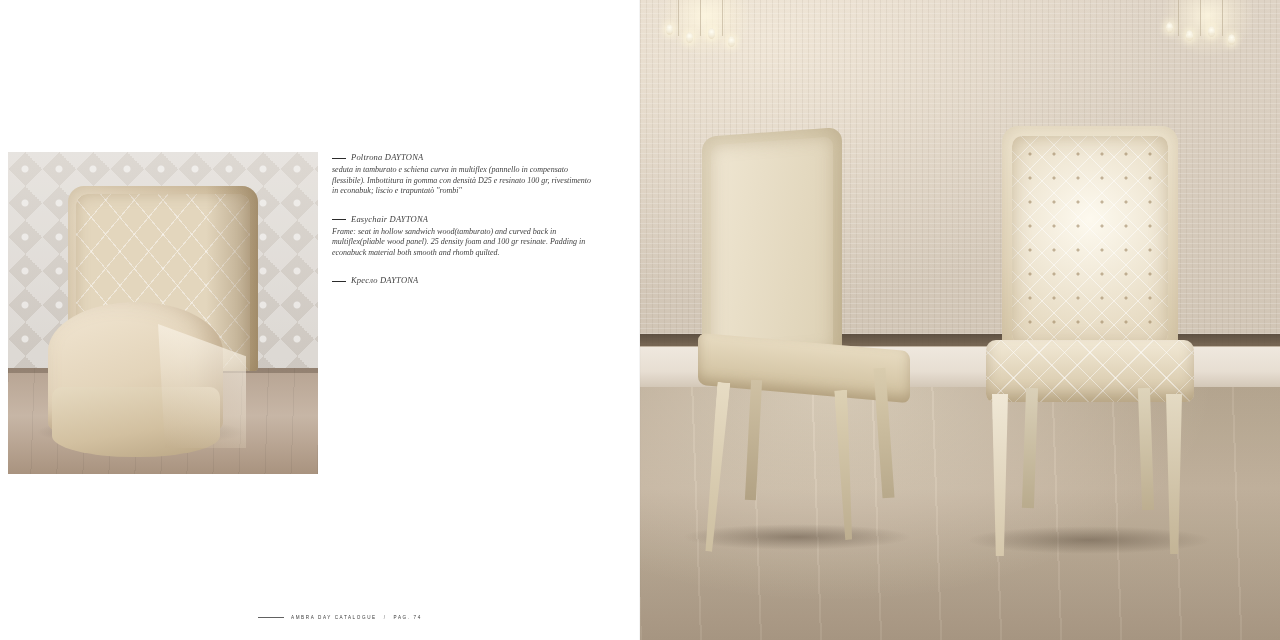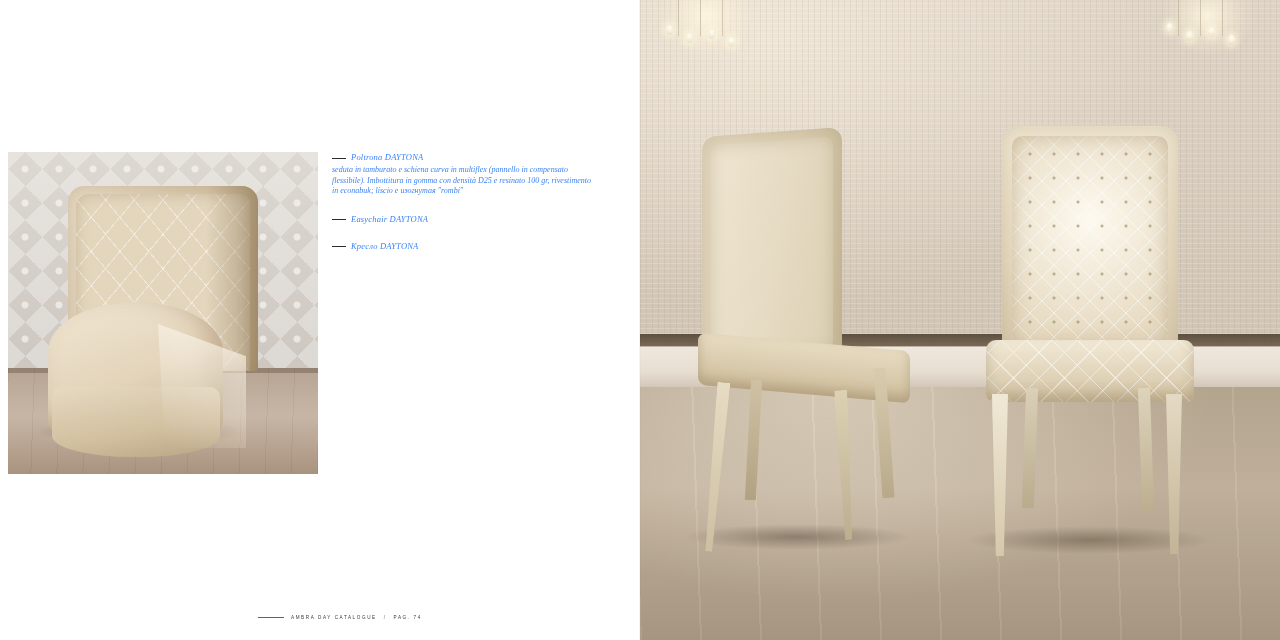--- a/index.html
+++ b/index.html
@@ -134,21 +134,21 @@
     background: linear-gradient(200deg, rgba(255,250,240,0.75), rgba(190,168,134,0.25));
     clip-path: polygon(0 0, 100% 26%, 100% 100%, 8% 100%);
   }
 
   
   .caption-col {
     position: absolute;
     left: 332px;
     top: 152px;
     width: 262px;
-    color: #3b82f6;
+    color: #404040;
   }
   .caption-block { margin-bottom: 17px; }
   .caption-head {
     font-style: italic;
     font-size: 8.5px;
     letter-spacing: 0.2px;
     margin: 0 0 3px 0;
     white-space: nowrap;
   }
   .rule {
@@ -453,27 +453,28 @@
       <div class="chair-skirt"></div>
       <div class="chair-fold"></div>
     </div>
 
     <div class="caption-col">
 
       <div class="caption-block">
         <p class="caption-head">
           <span class="rule"></span><span>Poltrona DAYTONA</span>
         </p>
-        <p class="caption-body">seduta in tamburato e schiena curva in multiflex (pannello in compensato flessibile). Imbottitura in gomma con densità D25 e resinato 100 gr, rivestimento in econabuk; liscio e изогнутая  "rombi"</p>
+        <p class="caption-body">seduta in tamburato e schiena curva in multiflex (pannello in compensato flessibile). Imbottitura in gomma con densità D25 e resinato 100 gr, rivestimento in econabuk; liscio e trapuntatò  "rombi"</p>
       </div>
 
       <div class="caption-block">
         <p class="caption-head">
           <span class="rule"></span><span>Easychair DAYTONA</span>
         </p>
+        <p class="caption-body">Frame: seat in hollow sandwich wood(tamburato) and curved back in multiflex(pliable wood panel). 25 density foam and 100 gr resinate. Padding in econabuck material both smooth and  rhomb quilted.</p>
       </div>
 
       <div class="caption-block">
         <p class="caption-head">
           <span class="rule"></span><span>Кресло DAYTONA</span>
         </p>
       </div>
 
     </div>
 

